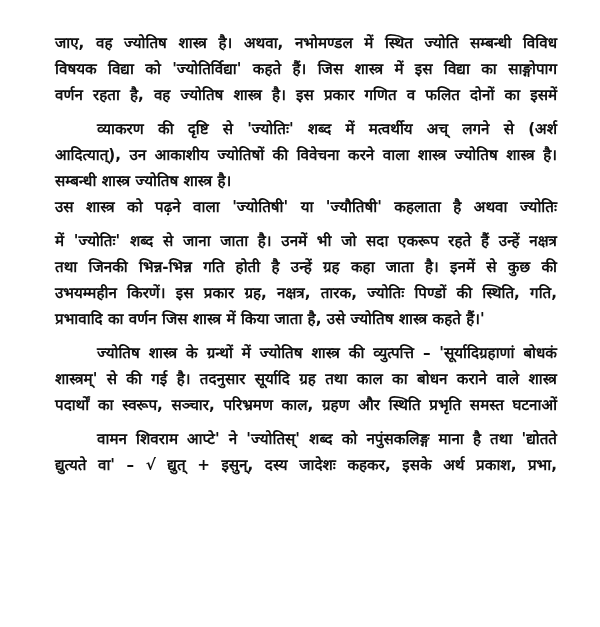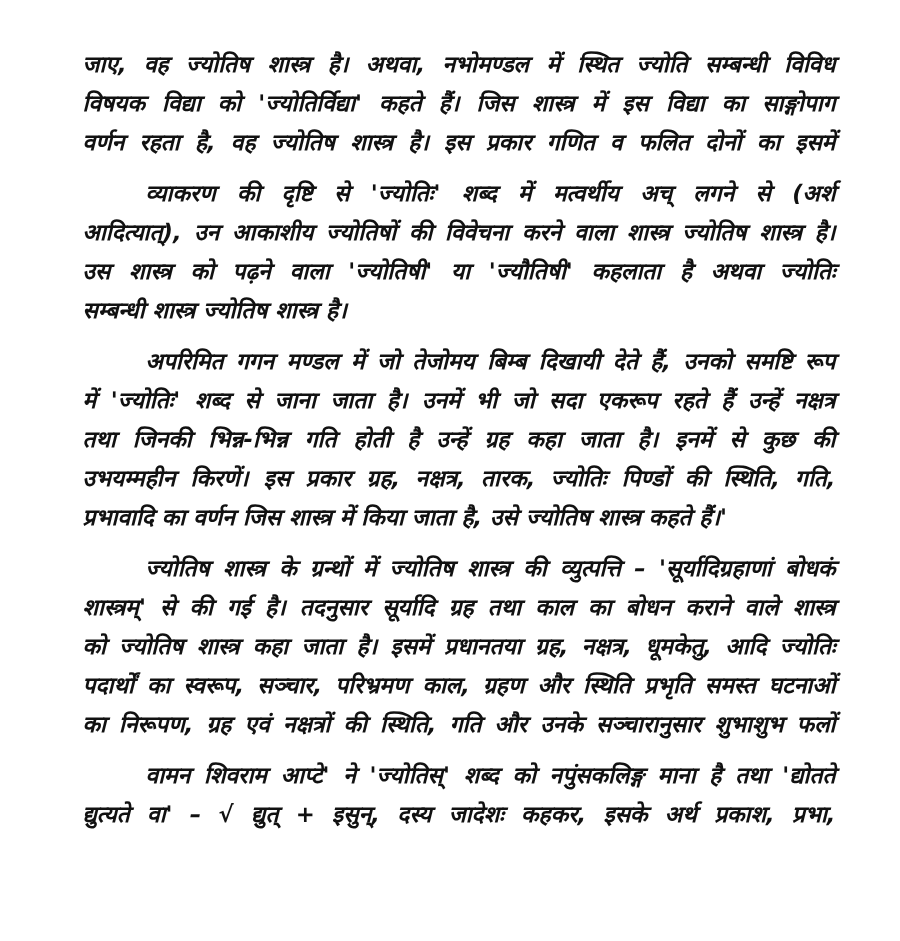--- a/index.html
+++ b/index.html
@@ -23,21 +23,20 @@
       line-height: 26px;
       color: #111111;
       font-weight: bold;
     }
     .line {
       display: block;
       white-space: nowrap;
       text-align: justify;
       text-align-last: justify;
       height: 26px;
-      font-style: italic;
     }
     .line.last {
       text-align-last: left;
     }
     .indent {
       padding-left: 42px;
     }
     .para-gap {
       height: 8px;
     }
@@ -50,40 +49,37 @@
   <div>
     <span class="line">जाए, वह ज्योतिष शास्त्र है। अथवा, नभोमण्डल में स्थित ज्योति सम्बन्धी विविध</span>
     <span class="line">विषयक विद्या को 'ज्योतिर्विद्या' कहते हैं। जिस शास्त्र में इस विद्या का साङ्गोपाग</span>
     <span class="line">वर्णन रहता है, वह ज्योतिष शास्त्र है। इस प्रकार गणित व फलित दोनों का इसमें</span>
   </div>
   <div class="para-gap"></div>
 
   <div>
     <span class="line indent">व्याकरण की दृष्टि से 'ज्योतिः' शब्द में मत्वर्थीय अच् लगने से (अर्श</span>
     <span class="line">आदित्यात्), उन आकाशीय ज्योतिषों की विवेचना करने वाला शास्त्र ज्योतिष शास्त्र है।</span>
+    <span class="line last">सम्बन्धी शास्त्र ज्योतिष शास्त्र है।</span>
     <span class="line">उस शास्त्र को पढ़ने वाला 'ज्योतिषी' या 'ज्यौतिषी' कहलाता है अथवा ज्योतिः</span>
-    <span class="line last">सम्बन्धी शास्त्र ज्योतिष शास्त्र है।</span>
   </div>
   <div class="para-gap"></div>
 
   <div>
-    <span class="line indent">अपरिमित गगन मण्डल में जो तेजोमय बिम्ब दिखायी देते हैं, उनको समष्टि रूप</span>
     <span class="line">में 'ज्योतिः' शब्द से जाना जाता है। उनमें भी जो सदा एकरूप रहते हैं उन्हें नक्षत्र</span>
     <span class="line">तथा जिनकी भिन्न-भिन्न गति होती है उन्हें ग्रह कहा जाता है। इनमें से कुछ की</span>
     <span class="line">उभयम्महीन किरणें। इस प्रकार ग्रह, नक्षत्र, तारक, ज्योतिः पिण्डों की स्थिति, गति,</span>
     <span class="line last">प्रभावादि का वर्णन जिस शास्त्र में किया जाता है, उसे ज्योतिष शास्त्र कहते हैं।'</span>
   </div>
   <div class="para-gap"></div>
 
   <div>
     <span class="line indent">ज्योतिष शास्त्र के ग्रन्थों में ज्योतिष शास्त्र की व्युत्पत्ति – 'सूर्यादिग्रहाणां बोधकं</span>
     <span class="line">शास्त्रम्' से की गई है। तदनुसार सूर्यादि ग्रह तथा काल का बोधन कराने वाले शास्त्र</span>
-    <span class="line">को ज्योतिष शास्त्र कहा जाता है। इसमें प्रधानतया ग्रह, नक्षत्र, धूमकेतु, आदि ज्योतिः</span>
     <span class="line">पदार्थों का स्वरूप, सञ्चार, परिभ्रमण काल, ग्रहण और स्थिति प्रभृति समस्त घटनाओं</span>
-    <span class="line">का निरूपण, ग्रह एवं नक्षत्रों की स्थिति, गति और उनके सञ्चारानुसार शुभाशुभ फलों</span>
   </div>
   <div class="para-gap"></div>
 
   <div>
     <span class="line indent">वामन शिवराम आप्टे' ने 'ज्योतिस्' शब्द को नपुंसकलिङ्ग माना है तथा 'द्योतते</span>
     <span class="line">द्युत्यते वा' – √ द्युत् + इसुन्, दस्य जादेशः कहकर, इसके अर्थ प्रकाश, प्रभा,</span>
 
   </div>
 
 </div>

